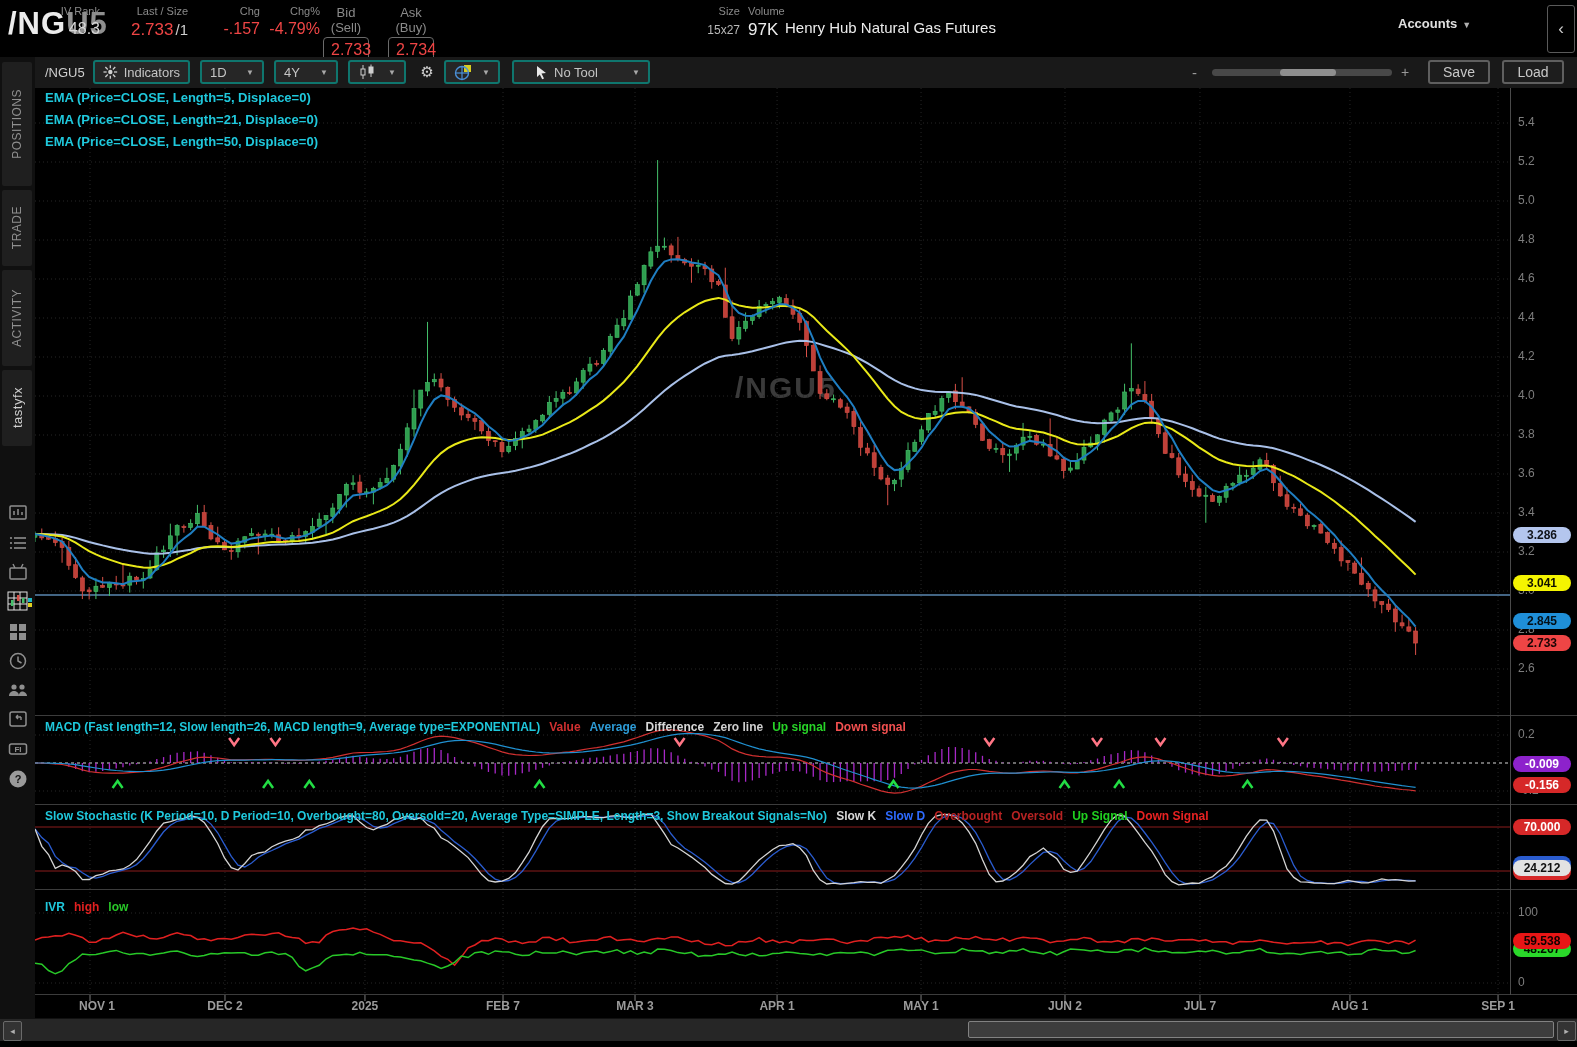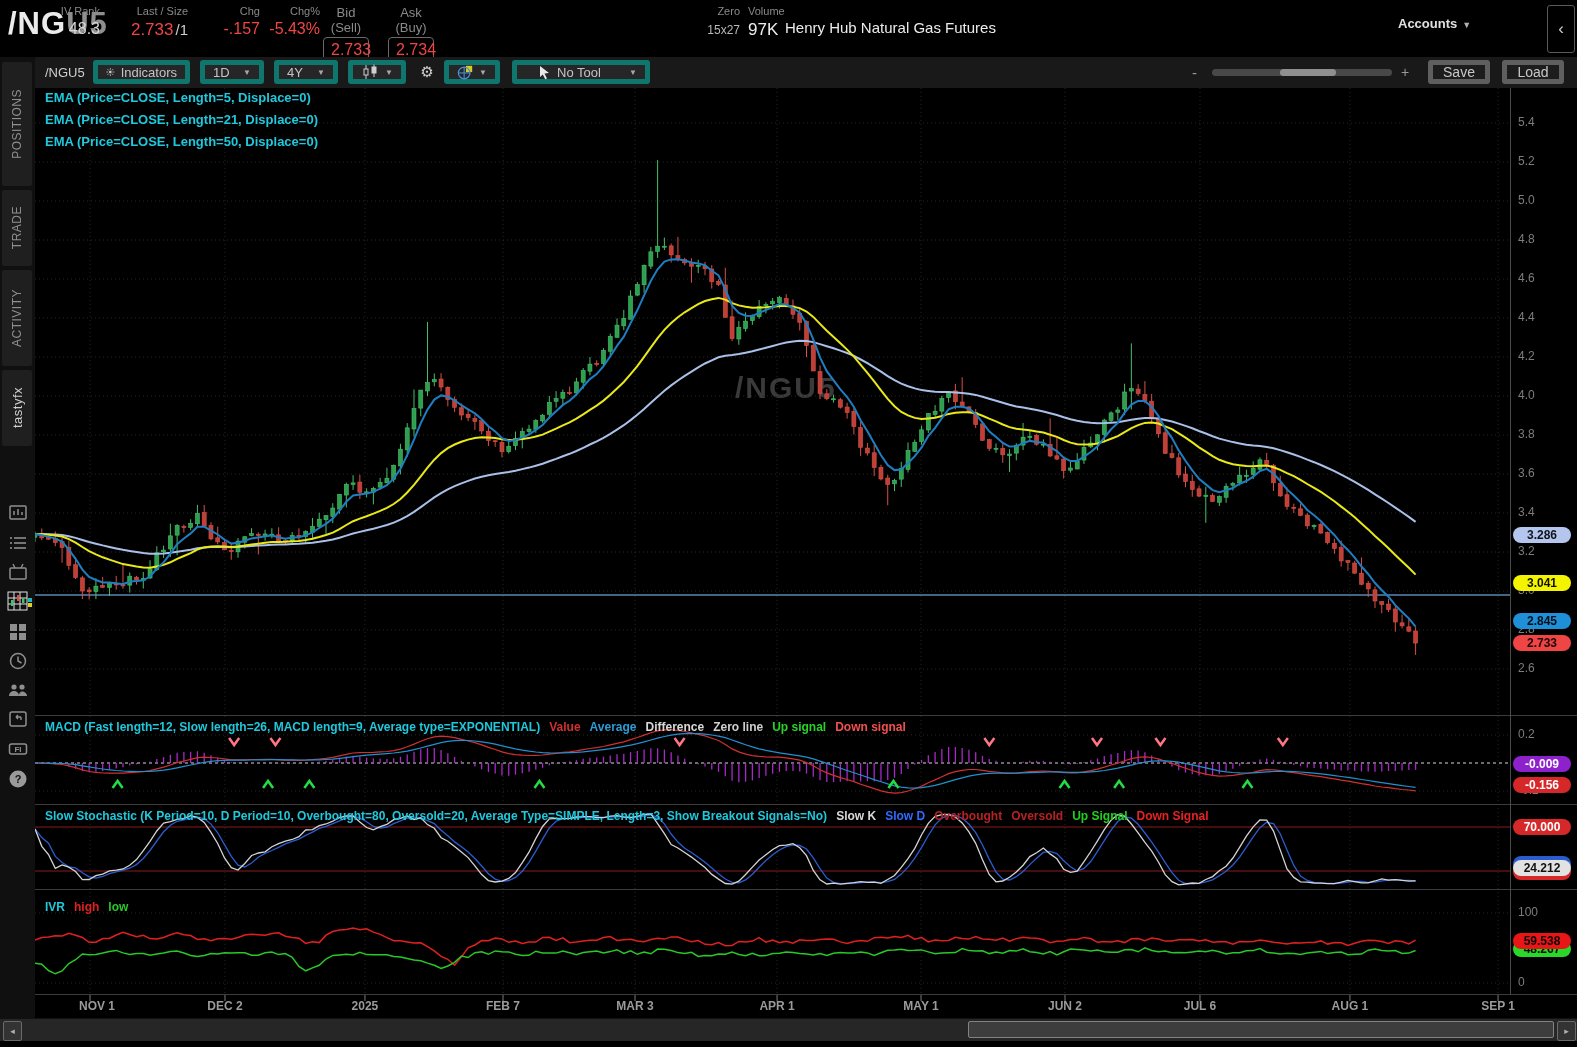--- a/index.html
+++ b/index.html
@@ -24,21 +24,21 @@
   .s6{left:698px;width:42px;} .s6 .vl{font-size:12px;color:#b8b8b8;}
   .s7{left:748px;width:28px;} .s7 .vl{font-size:17px;color:#ececec;}
   #desc{position:absolute;left:785px;top:19px;font-size:15px;color:#ececec;}
   #accounts{position:absolute;left:1398px;top:16px;font-size:13px;font-weight:bold;color:#e0e0e0;cursor:pointer;}
   #accounts .car{font-size:9px;color:#b0b0b0;margin-left:5px;}
   #collapse{position:absolute;left:1547px;top:5px;width:26px;height:46px;border:1px solid #5a5a5a;
             border-radius:3px;color:#cfcfcf;font-size:17px;text-align:center;line-height:46px;cursor:pointer;}
   
   #toolbar{position:absolute;left:35px;top:57px;width:1542px;height:31px;background:#191919;}
   .tb-sym{position:absolute;left:10px;top:8px;font-size:13px;color:#cfcfcf;}
-  .tbtn{position:absolute;top:3px;height:24px;background:#262626;border:5px solid #0f766e;border-radius:3px;
+  .tbtn{position:absolute;top:3px;height:24px;background:#262626;border:2px solid #0f766e;border-radius:3px;
         display:flex;align-items:center;gap:6px;padding:0 8px;box-sizing:border-box;color:#c4c4c4;
         font-size:13px;cursor:pointer;}
   .car{font-size:8px;color:#a8a8a8;}
   .b-ind{left:58px;width:97px;} .b-tf{left:165px;width:64px;justify-content:space-between;text-align:right;}
   .b-rg{left:239px;width:64px;justify-content:space-between;}
   .b-style{left:313px;width:58px;justify-content:space-between;}
   .b-gear{left:379px;width:26px;background:none;border:none;font-size:15px;color:#cfcfcf;justify-content:center;}
   .b-cross{left:409px;width:56px;justify-content:space-between;}
   .b-tool{left:477px;width:138px;padding-left:20px;}
   .b-tool .car{margin-left:auto;}
@@ -95,32 +95,32 @@
     <div class="stat s1">
       <span class="lb">Last / Size</span>
       <span class="vl red">2.733</span><span class="v2">/1</span>
     </div>
     <div class="stat s2">
       <span class="lb">Chg</span>
       <span class="vl red">-.157</span>
     </div>
     <div class="stat s3">
       <span class="lb">Chg%</span>
-      <span class="vl red">-5.43%</span>
+      <span class="vl red">-4.79%</span>
     </div>
     <div class="sbox s4">
       <span class="lb">Bid (Sell)</span>
       <span class="bx red">2.733</span>
     </div>
     <div class="sbox s5">
       <span class="lb">Ask (Buy)</span>
       <span class="bx red">2.734</span>
     </div>
     <div class="stat s6">
-      <span class="lb">Zero</span>
+      <span class="lb">Size</span>
       <span class="vl">15x27</span>
     </div>
     <div class="stat s7">
       <span class="lb">Volume</span>
       <span class="vl">97K</span>
     </div>
     <div id="desc">Henry Hub Natural Gas Futures</div>
     <div id="accounts">
       <span>Accounts</span><span class="car">▼</span>
     </div>
@@ -1029,21 +1029,21 @@
         <span class="tick" style="top: 817px;">100</span>
         <span class="tick" style="top: 887px;">0</span>
         <span class="month" style="left: 62px;">NOV 1</span>
         <span class="month" style="left: 189.98px;">DEC 2</span>
         <span class="month" style="left: 329.957px;">2025</span>
         <span class="month" style="left: 468.017px;">FEB 7</span>
         <span class="month" style="left: 600.03px;">MAR 3</span>
         <span class="month" style="left: 742.072px;">APR 1</span>
         <span class="month" style="left: 886.033px;">MAY 1</span>
         <span class="month" style="left: 1029.99px;">JUN 2</span>
-        <span class="month" style="left: 1164.95px;">JUL 6</span>
+        <span class="month" style="left: 1164.95px;">JUL 7</span>
         <span class="month" style="left: 1314.96px;">AUG 1</span>
         <span class="month" style="left: 1463.05px;">SEP 1</span>
         <span class="bubble" style="top: 439.23px; background: rgb(180, 198, 238); color: rgb(16, 19, 26);">3.286</span>
         <span class="bubble" style="top: 487.005px; background: rgb(244, 244, 0); color: rgb(16, 16, 0);">3.041</span>
         <span class="bubble" style="top: 525.225px; background: rgb(31, 143, 216); color: rgb(4, 16, 24);">2.845</span>
         <span class="bubble" style="top: 547.065px; background: rgb(239, 69, 69); color: rgb(26, 5, 5);">2.733</span>
         <span class="bubble" style="top: 668.26px; background: rgb(141, 34, 204); color: rgb(255, 255, 255);">-0.009</span>
         <span class="bubble" style="top: 688.84px; background: rgb(214, 40, 40); color: rgb(255, 255, 255);">-0.156</span>
         <span class="bubble" style="top: 768.4px; background: rgb(42, 92, 208); color: rgb(255, 255, 255);"></span>
         <span class="bubble" style="top: 776.467px; background: rgb(214, 40, 40); color: rgb(255, 255, 255);"></span>

